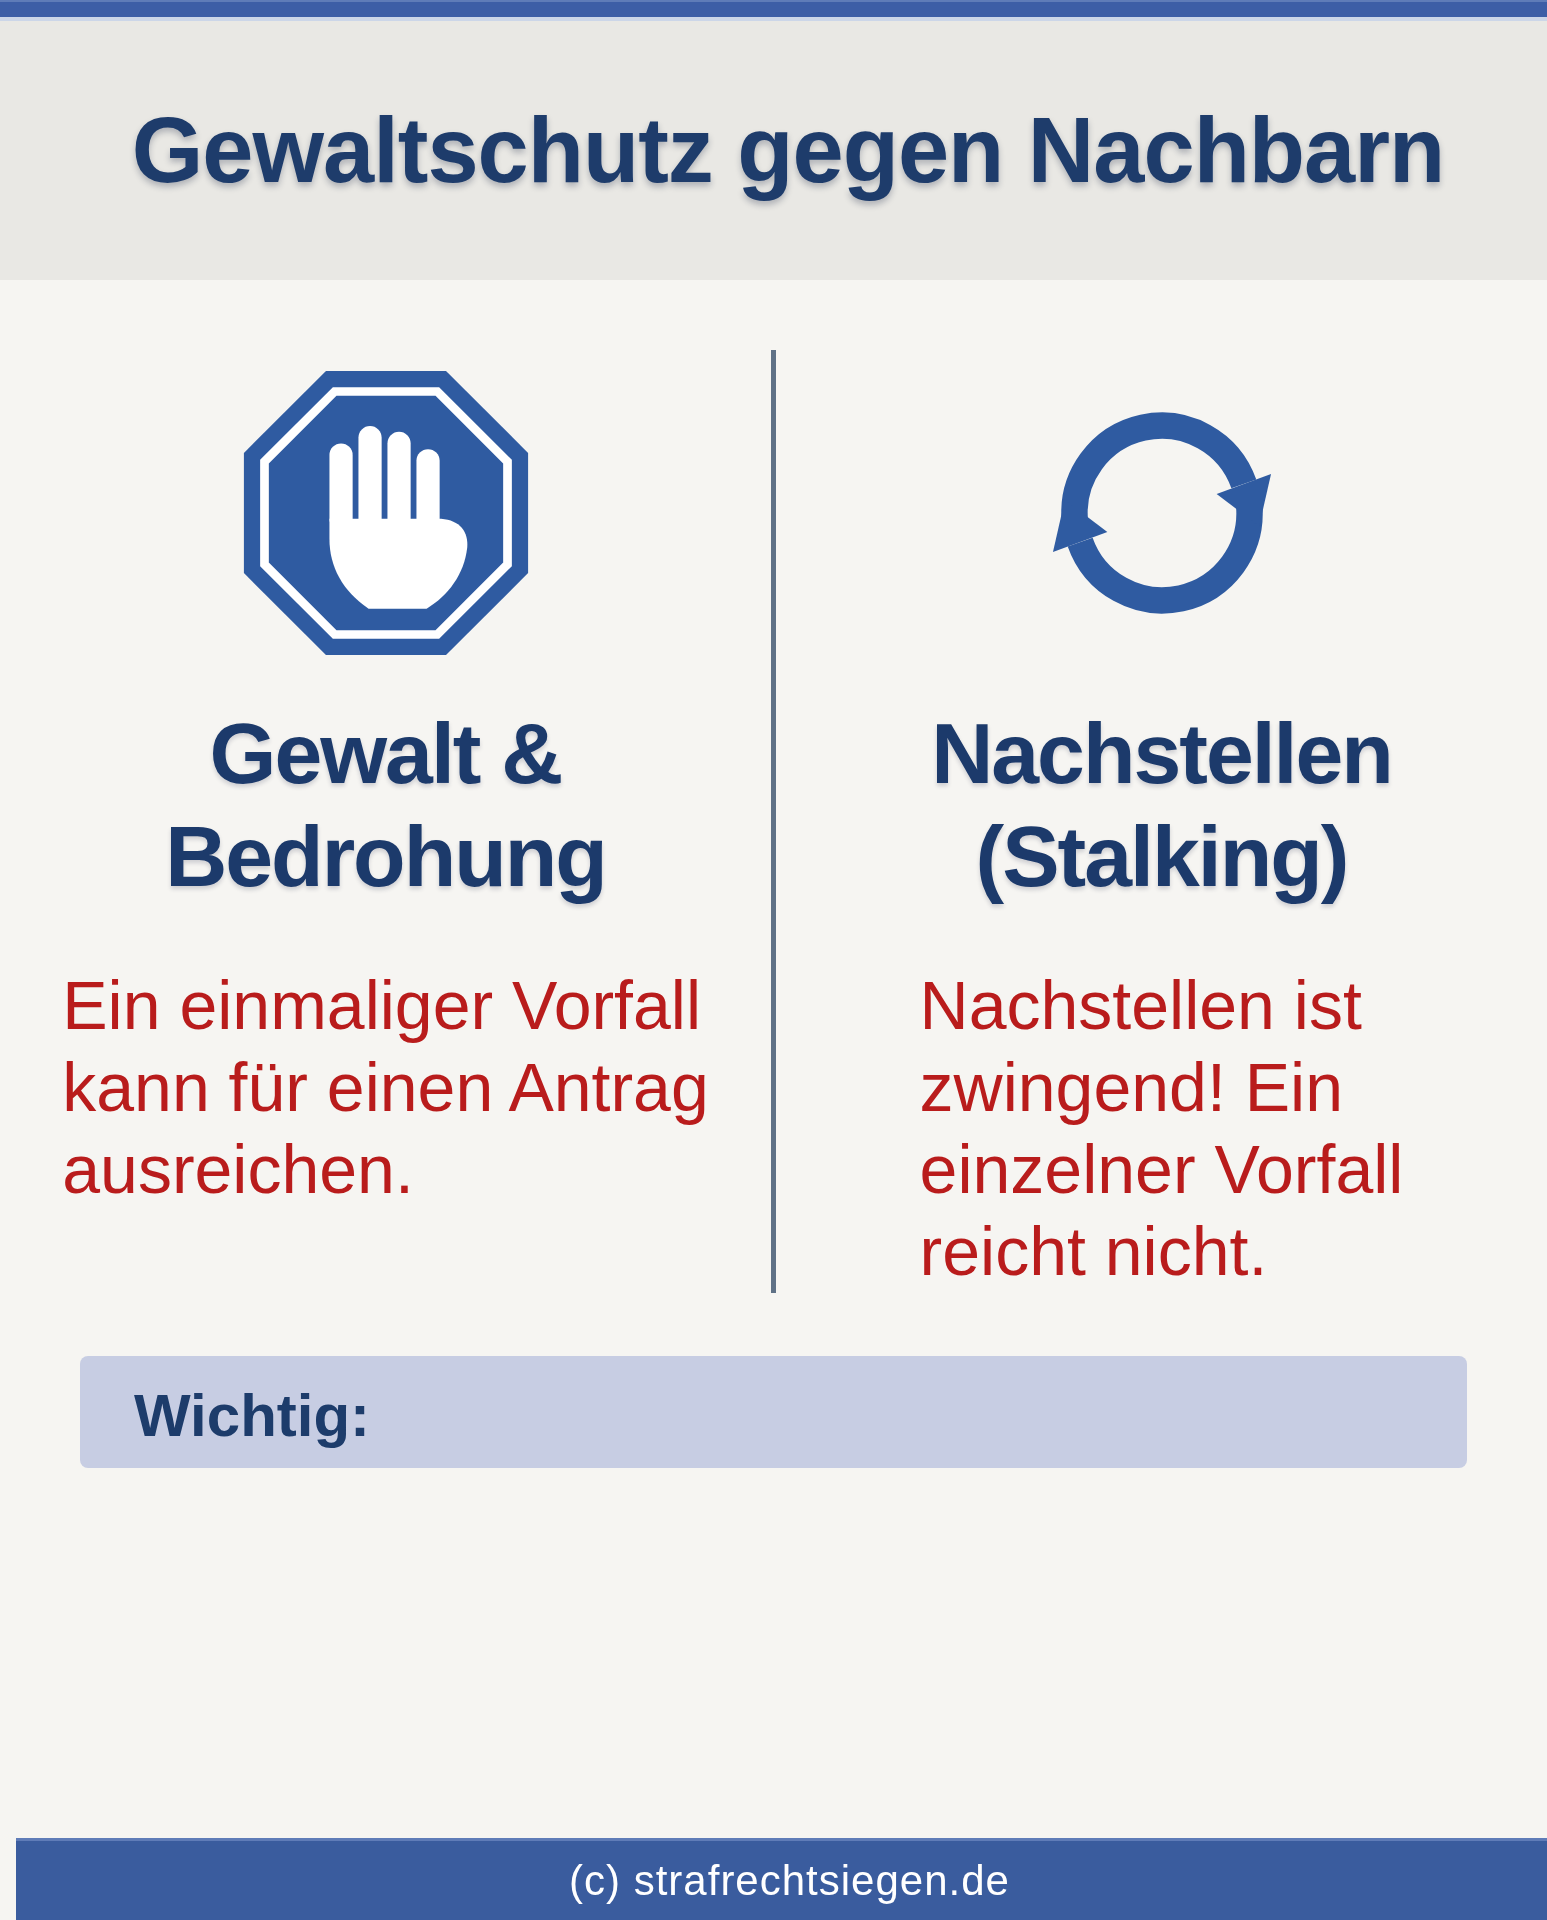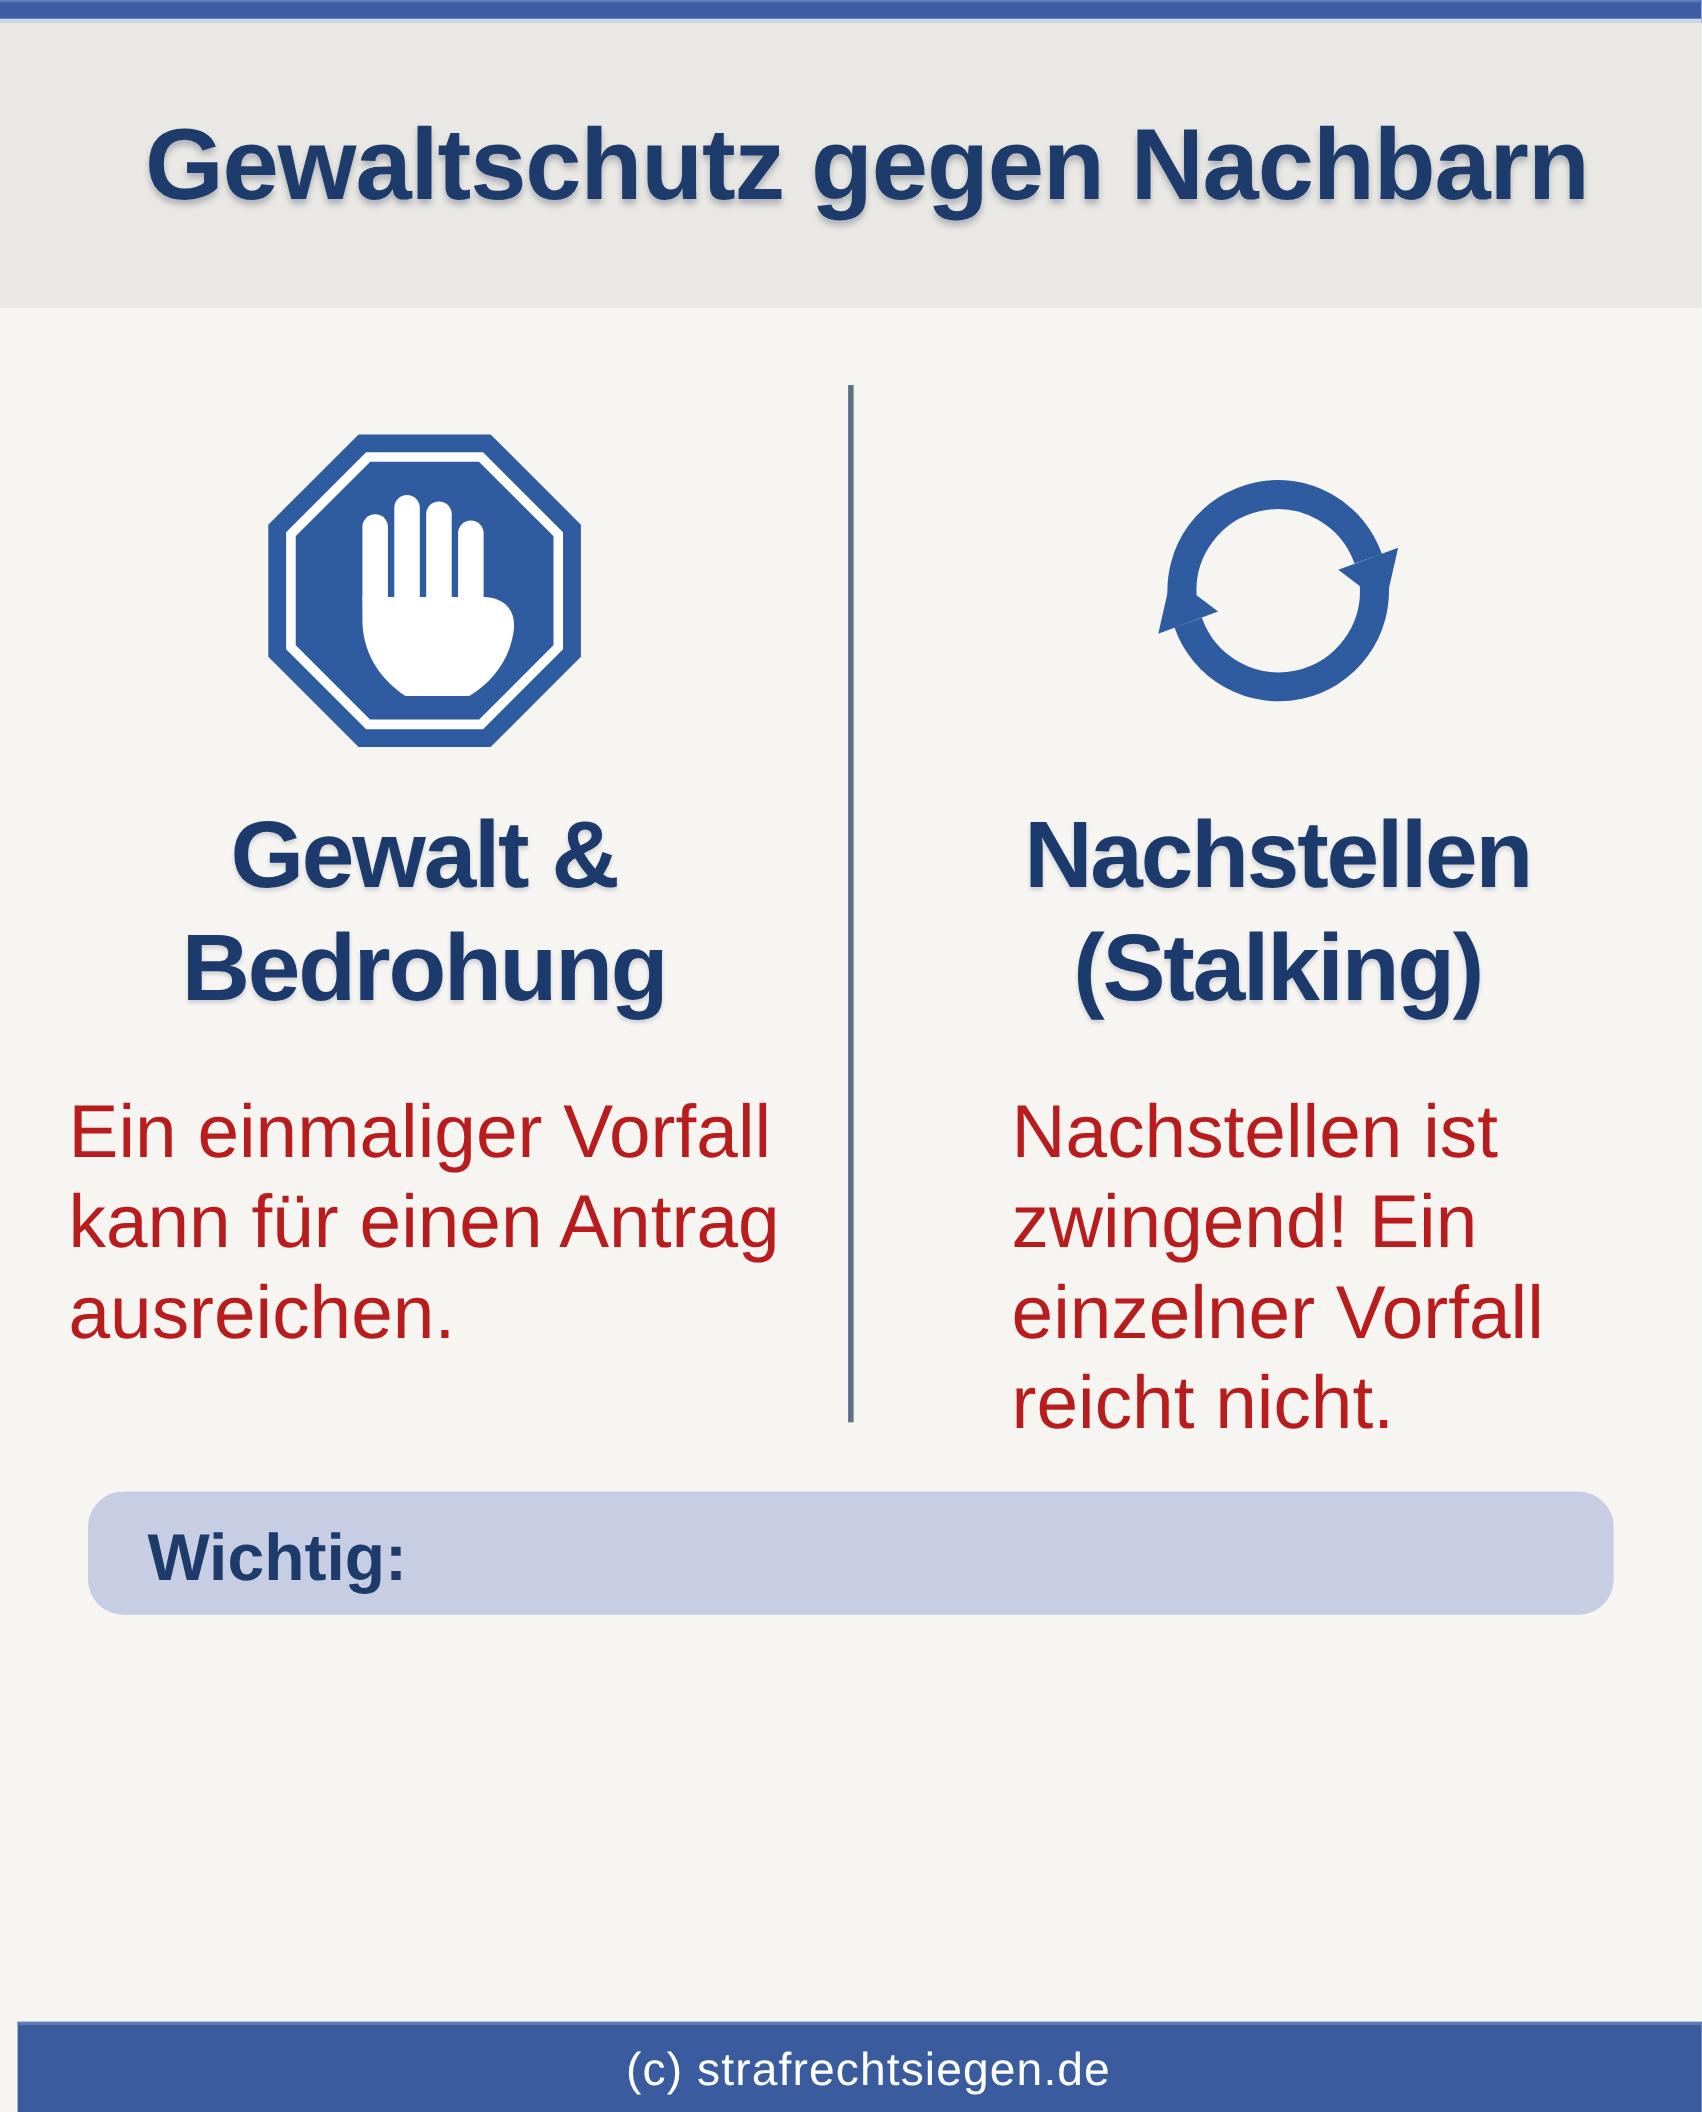--- a/index.html
+++ b/index.html
@@ -21,21 +21,21 @@
     font-size:92px;font-weight:bold;color:#1e3c6b;
     letter-spacing:-1px;
     text-shadow:0 4px 6px rgba(25,35,65,.28);
     white-space:nowrap;
   }
   .columns{
     display:flex;height:1076px;align-items:flex-start;
   }
   .col{
     flex:1;display:flex;flex-direction:column;align-items:center;
-    padding-top:112px;
+    padding-top:88px;
   }
   .divider{
     width:5px;height:943px;margin-top:70px;
     background:#5f7186;flex:0 0 auto;
   }
   .icon-wrap{
     height:290px;display:flex;align-items:center;justify-content:center;
   }
   .col-heading{
     margin-top:44px;
@@ -44,21 +44,21 @@
     white-space:pre-line;
     text-shadow:0 3px 4px rgba(25,35,65,.18);
   }
   .col-body{
     margin-top:56px;
     font-size:68px;line-height:82px;color:#b91c1c;
     text-align:left;white-space:pre-line;
   }
   .important-box{
     margin:0 80px;
-    background:#c7cde3;border-radius:32px;
+    background:#c7cde3;border-radius:8px;
     padding:24px 78px 16px 54px;
   }
   .important-label{
     font-size:60px;line-height:72px;font-weight:bold;color:#1d3c6b;
   }
   .important-text{
     margin-top:12px;
     font-size:54px;line-height:84px;color:#161616;
     white-space:pre-line;
   }

